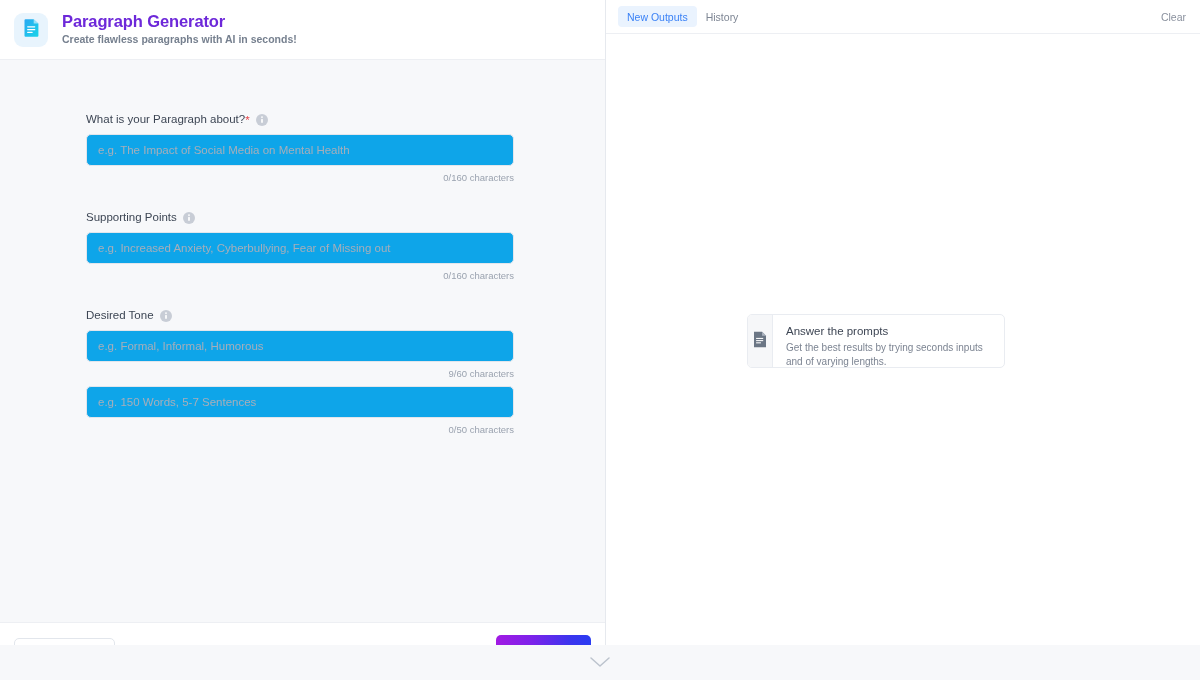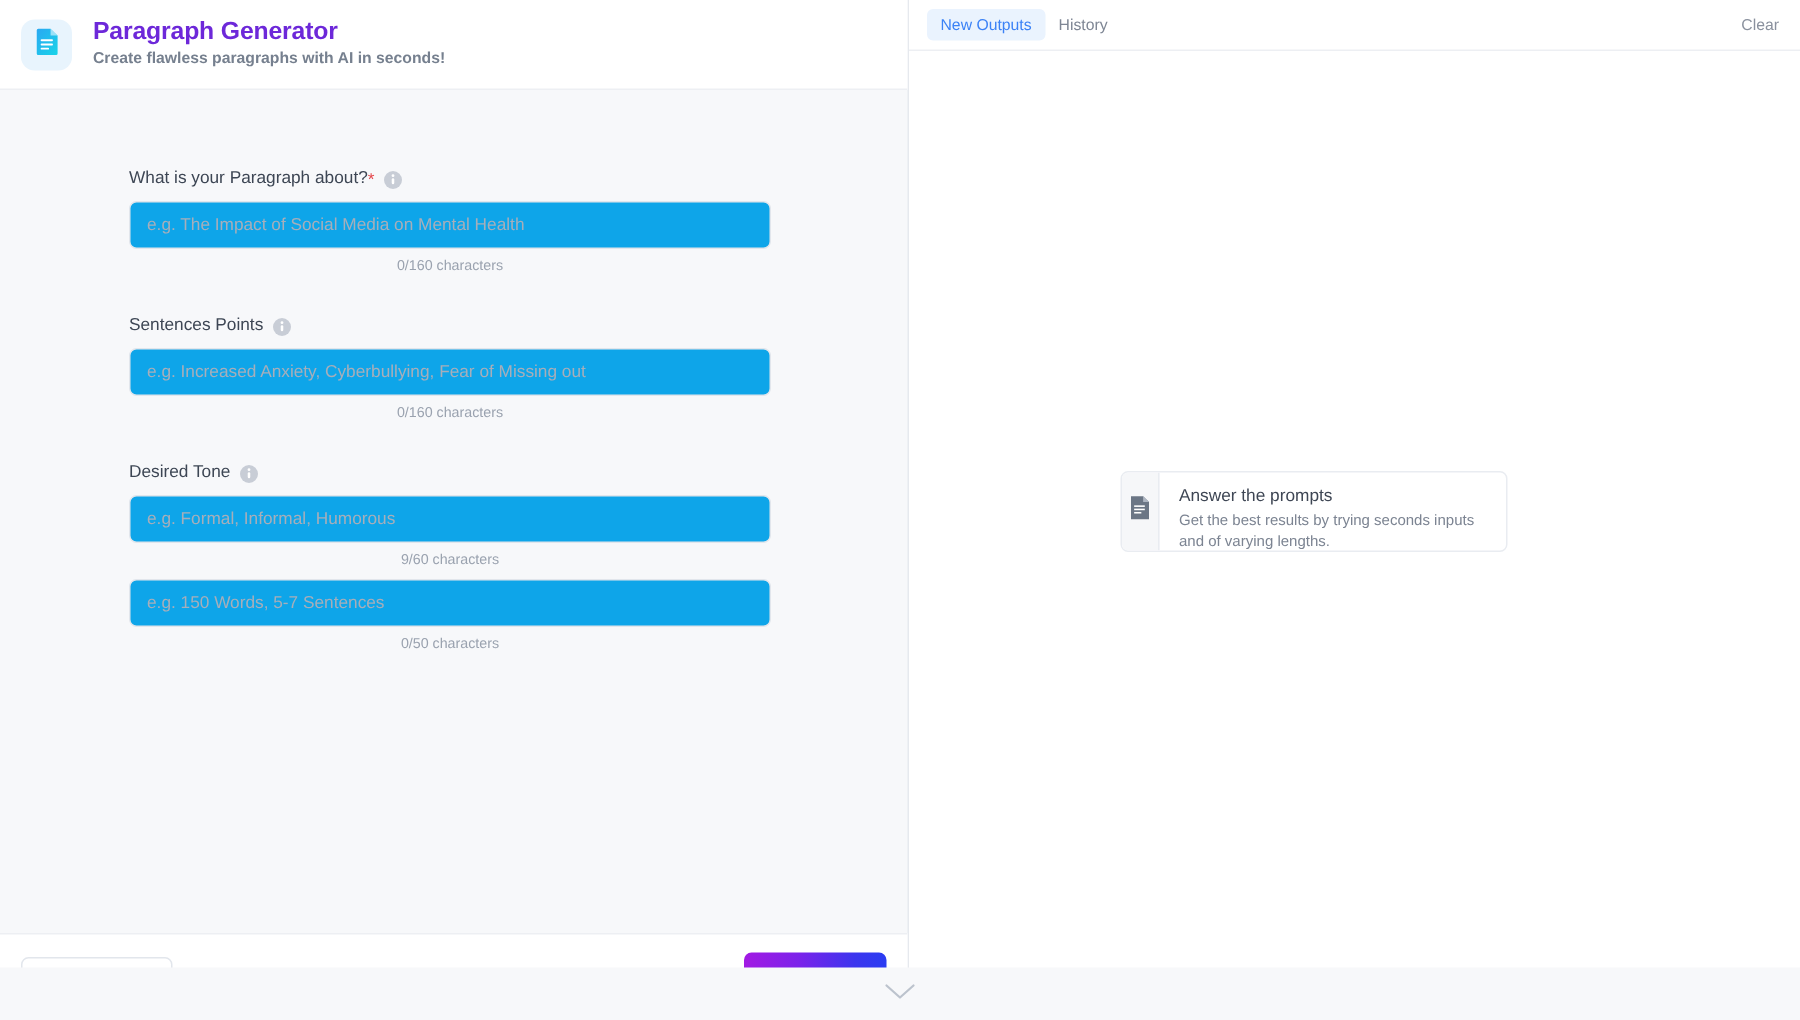--- a/index.html
+++ b/index.html
@@ -79,21 +79,21 @@
     border-radius: 5px;
     padding: 0 11px;
     font-family: "Liberation Sans", sans-serif;
     font-size: 11.5px;
     color: #39414e;
     outline: none;
   }
   .text-input::placeholder { color: #a7aeba; }
   .char-count {
     width: 428px;
-    text-align: center;
+    text-align: right;
     font-size: 9.5px;
     color: #9aa2af;
     margin-top: 6px;
     margin-bottom: 6px;
     line-height: 12px;
   }
 
   
   .action-bar {
     flex: 0 0 58px;
@@ -250,21 +250,21 @@
               <rect x="5.15" y="4.8" width="1.7" height="4.1" rx="0.85" fill="#ffffff"></rect>
             </svg>
           </span>
         </div>
         <input class="text-input" type="text" placeholder="e.g. The Impact of Social Media on Mental Health" style="">
         <div class="char-count">0/160 characters</div>
       </div>
 
       <div class="field">
         <div class="field-label-row">
-          <span class="field-label">Sentences Points</span>
+          <span class="field-label">Supporting Points</span>
           <span class="info-badge">
             <svg width="12" height="12" viewBox="0 0 12 12">
               <circle cx="6" cy="3.1" r="0.95" fill="#ffffff"></circle>
               <rect x="5.15" y="4.8" width="1.7" height="4.1" rx="0.85" fill="#ffffff"></rect>
             </svg>
           </span>
         </div>
         <input class="text-input" type="text" placeholder="e.g. Increased Anxiety, Cyberbullying, Fear of Missing out" style="">
         <div class="char-count">0/160 characters</div>
       </div>

